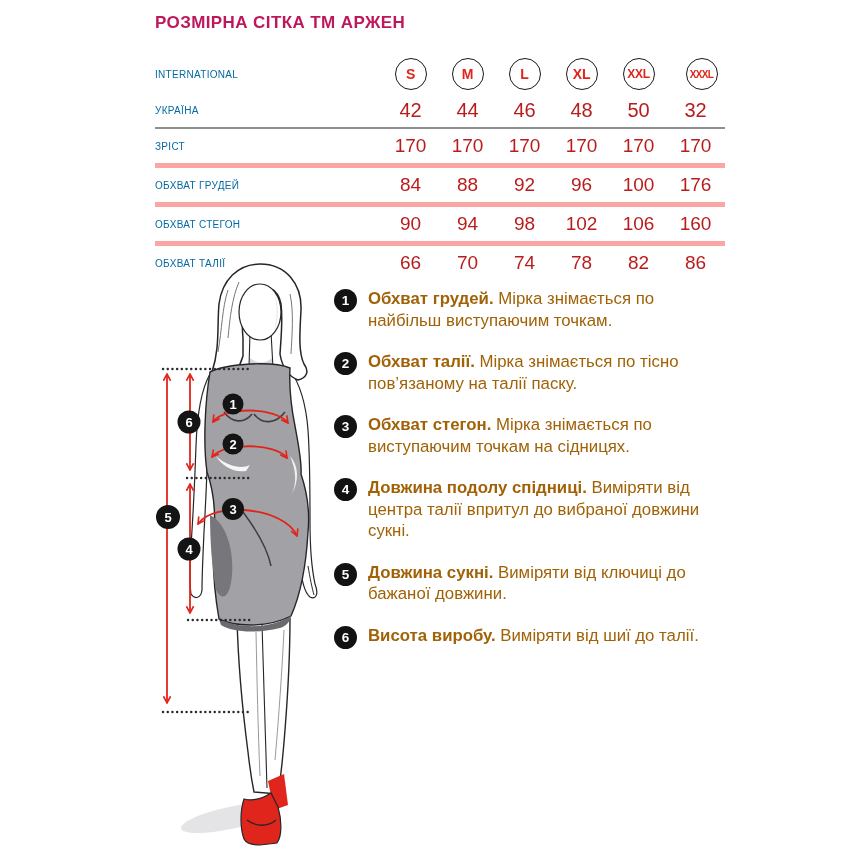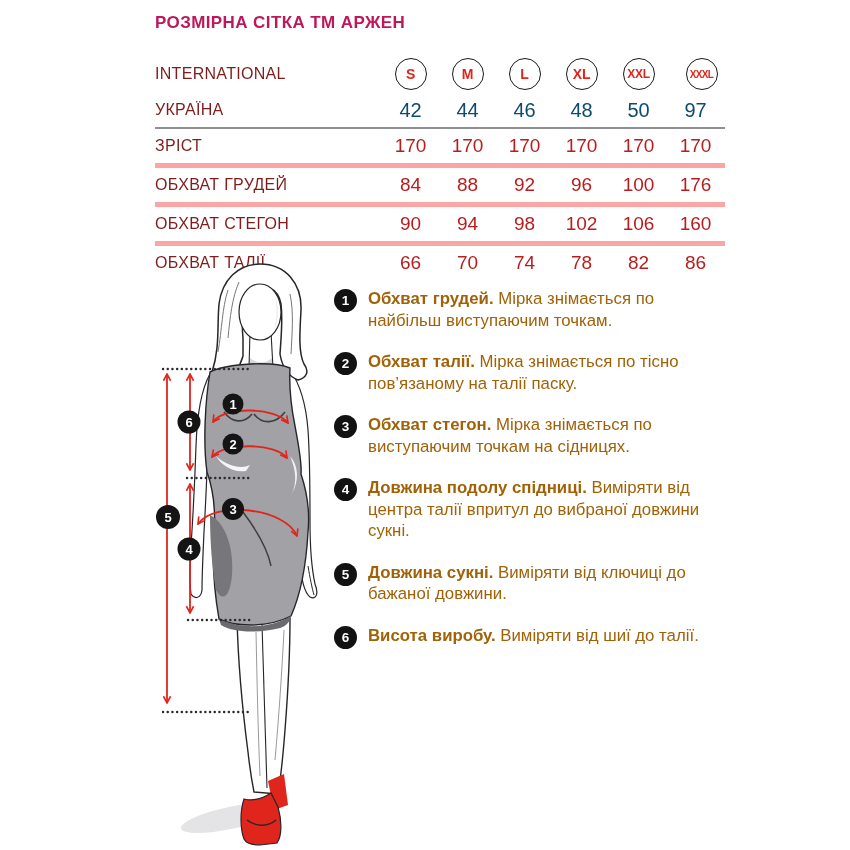--- a/index.html
+++ b/index.html
@@ -5,25 +5,25 @@
   html,body{margin:0;padding:0;background:#ffffff;width:850px;height:850px;
     font-family:"Liberation Sans",sans-serif;color:#262626;overflow:hidden;position:relative;}
   .abs{position:absolute;}
 
   
   .title{left:155px;top:13px;font-size:17px;font-weight:600;letter-spacing:.4px;color:#be185d;}
 
   
   .size-table{left:155px;top:55px;width:570px;}
   .trow{display:grid;grid-template-columns:227px repeat(6,57px);align-items:center;}
-  .trow .lbl{font-size:16px;color:#7f1d1d;letter-spacing:.3px;}
+  .trow .lbl{font-size:10px;color:#0369a1;letter-spacing:.3px;}
   .trow .cell{text-align:center;}
   .row-intl{height:38px;}
   .row-ua{height:34px;}
-  .row-ua .cell{font-size:20px;color:#0c4a6e;}
+  .row-ua .cell{font-size:20px;color:#b91c1c;}
   .size-circle{display:inline-flex;align-items:center;justify-content:center;
     width:30px;height:30px;border:1.7px solid #1a1a1a;border-radius:50%;
     color:#e0251c;font-size:14px;font-weight:600;letter-spacing:-.3px;}
   .row-intl .cell:nth-child(6) .size-circle{font-size:12px;}
   .row-intl .cell:nth-child(7) .size-circle{font-size:10px;letter-spacing:-.6px;margin-left:12px;}
   .divider-dark{height:2px;background:#8f8f8f;}
   .row-data{height:34px;}
   .row-data .cell{font-size:19px;color:#b91c1c;}
   .row-data + .row-data{border-top:5px solid #fca5a5;}
 
@@ -55,21 +55,21 @@
     <div class="cell"><span class="size-circle">XXL</span></div>
     <div class="cell"><span class="size-circle">XXXL</span></div>
   </div>
   <div class="trow row-ua">
     <div class="lbl">УКРАЇНА</div>
     <div class="cell">42</div>
     <div class="cell">44</div>
     <div class="cell">46</div>
     <div class="cell">48</div>
     <div class="cell">50</div>
-    <div class="cell">97</div>
+    <div class="cell">32</div>
   </div>
   <div class="divider-dark"></div>
 
   <div class="trow row-data">
     <div class="lbl">ЗРІСТ</div>
     <div class="cell">170</div>
     <div class="cell">170</div>
     <div class="cell">170</div>
     <div class="cell">170</div>
     <div class="cell">170</div>

